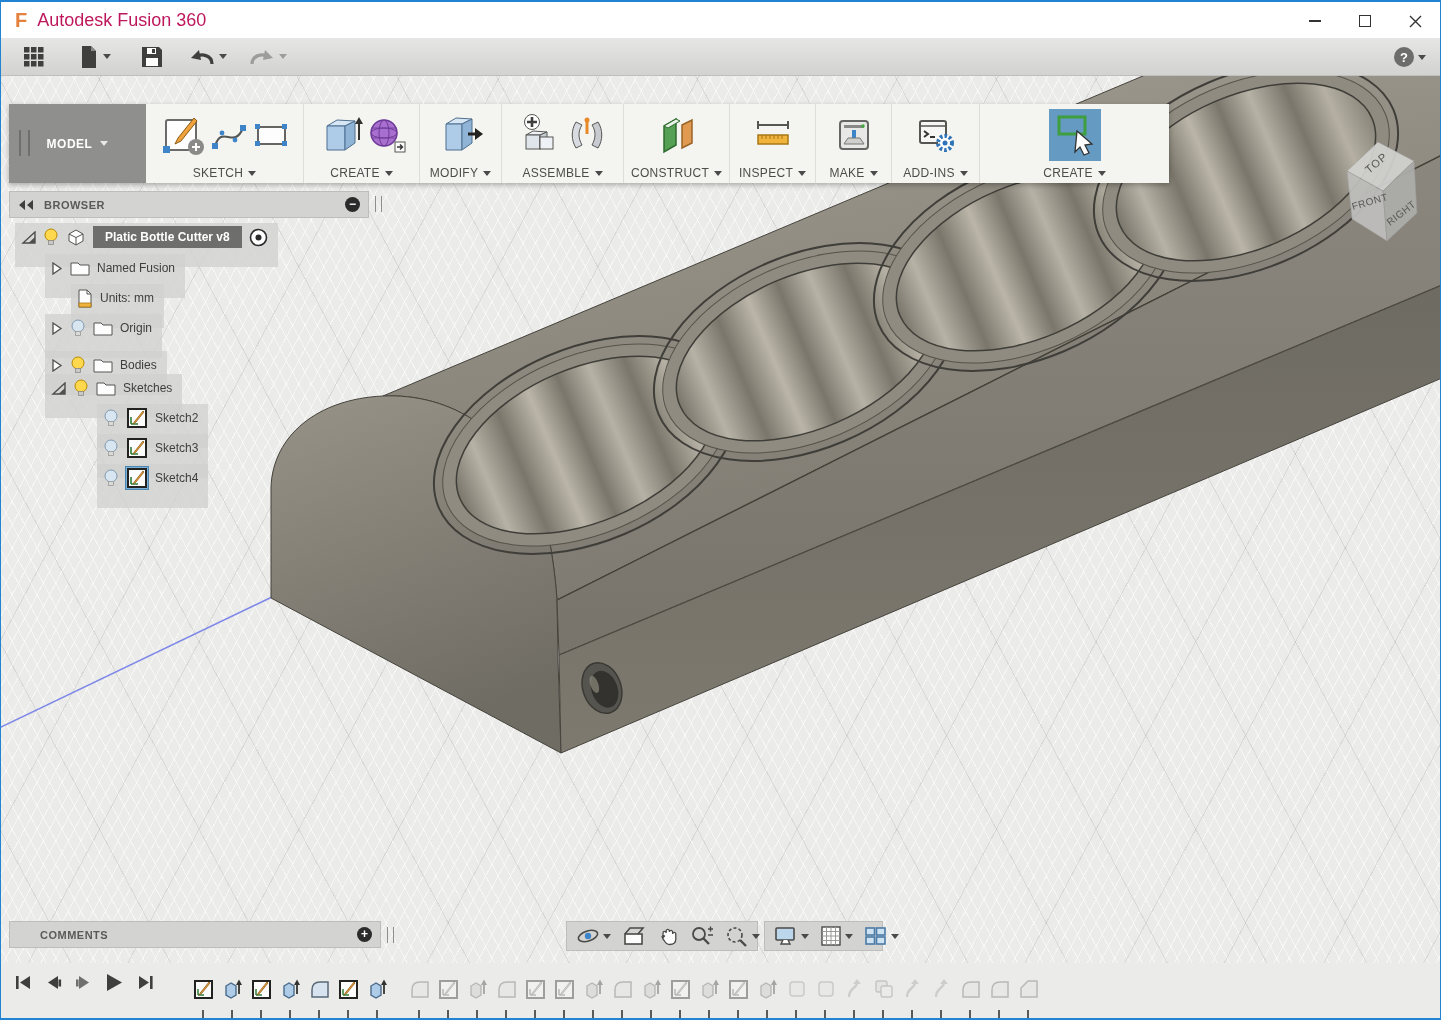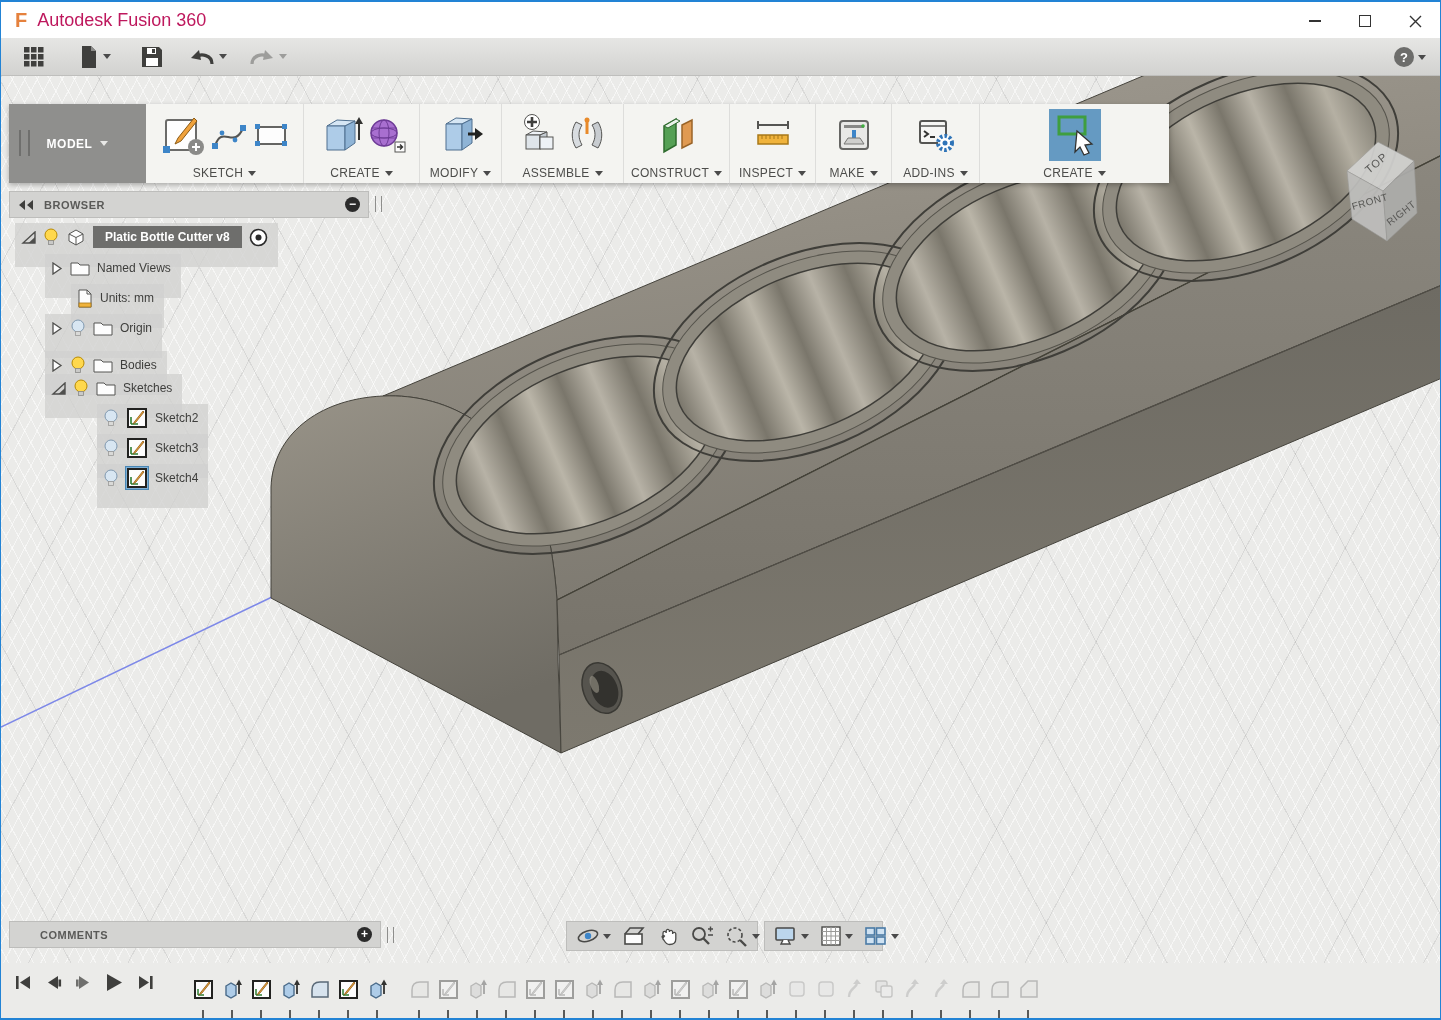--- a/index.html
+++ b/index.html
@@ -447,21 +447,21 @@
       </svg>
   </div>
 
   <div class="brow" style="left:44px;top:254px">
     <svg width="12" height="13" viewBox="0 0 12 13">
         <path d="M2,1 L10,6.5 L2,12 Z" fill="#fdfdfd" stroke="#4f4f4d" stroke-width="1.3"></path>
       </svg>
     <svg width="20" height="16" viewBox="0 0 20 16">
         <path d="M1,3 H8 L10,5 H19 V15 H1 Z" fill="#fdfdfd" stroke="#555553"></path>
       </svg>
-    <span class="chip">Named Views</span>
+    <span class="chip">Named Fusion</span>
   </div>
 
   <div class="brow" style="left:70px;top:284px">
     <svg width="16" height="19" viewBox="0 0 16 19">
       <path d="M2,1 H10 L14,5 V18 H2 Z" fill="#fdfdfd" stroke="#555553"></path>
         <path d="M10,1 V5 H14" fill="none" stroke="#555553"></path>
       <rect x="2" y="14" width="12" height="4" fill="#f0b33c" stroke="#a87818" stroke-width=".8"></rect>
     </svg>
     <span class="chip">Units: mm</span>
   </div>

